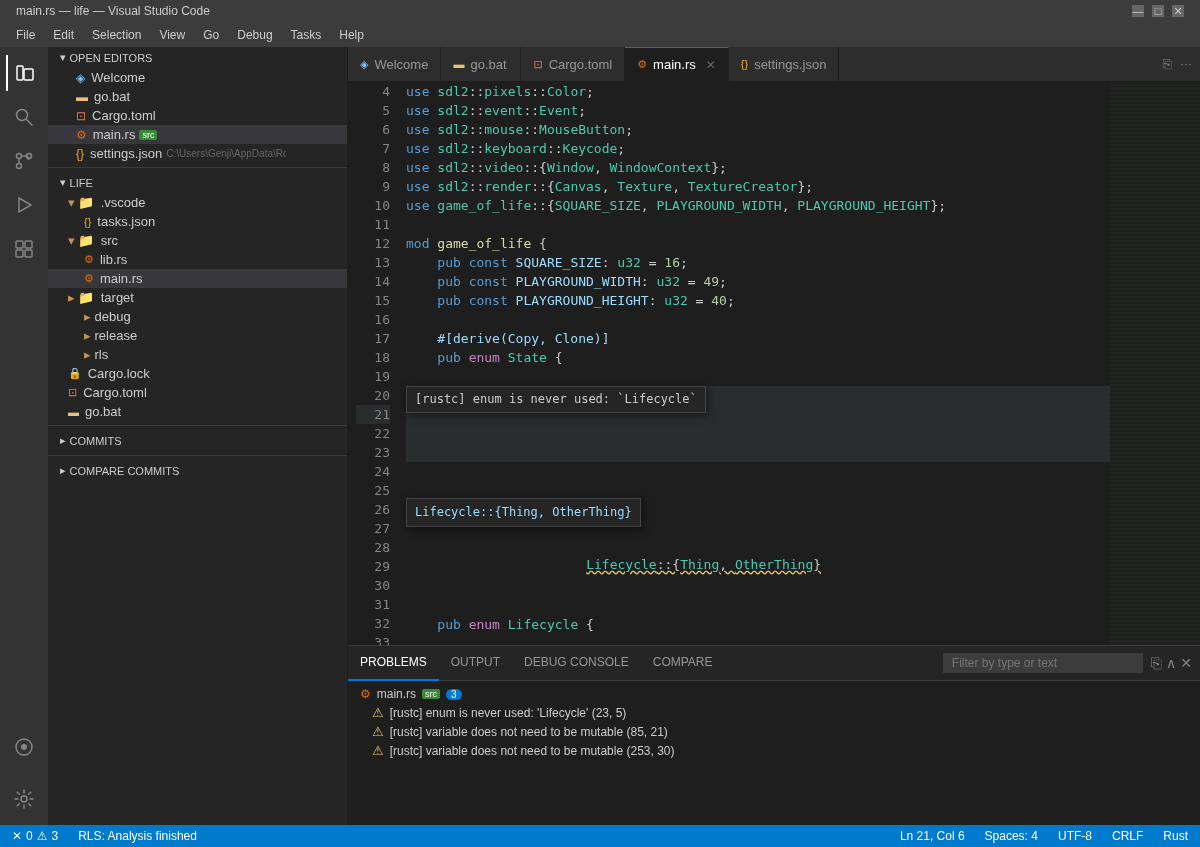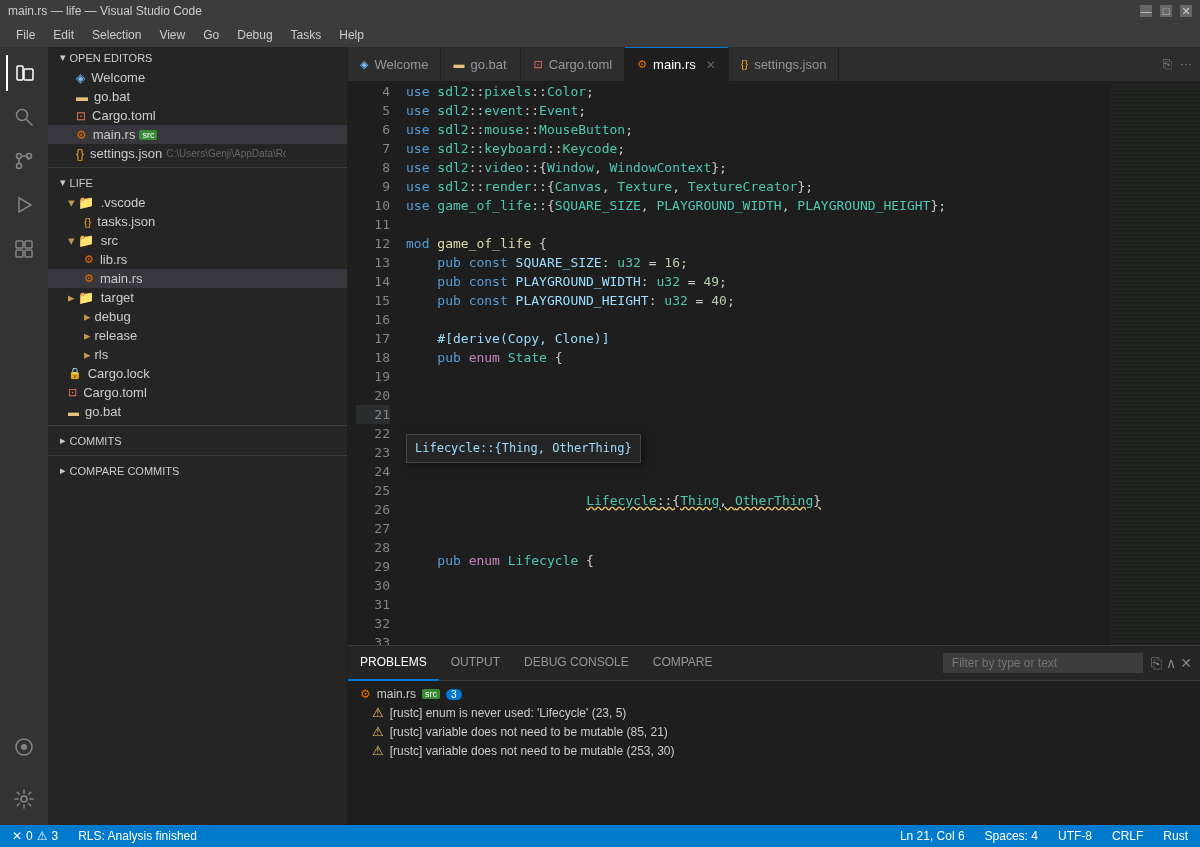--- a/index.html
+++ b/index.html
@@ -1,19 +1,19 @@
 <!DOCTYPE html>
 <html><head>
   <meta charset="utf-8">
   <style>
     * { box-sizing: border-box; margin: 0; padding: 0; }
     body { font-family: 'Segoe UI', sans-serif; font-size: 12px; background: #1e1e1e; color: #cccccc; height: 847px; overflow: hidden; display: flex; flex-direction: column; }
     
     
-    .title-bar { background: #3c3c3c; height: 22px; display: flex; align-items: center; justify-content: space-between; padding: 0 8px; flex-shrink: 0; }
+    .title-bar { background: #3c3c3c; height: 22px; display: flex; align-items: center; justify-content: space-between; padding: 0 16px; flex-shrink: 0; }
     .title-bar-controls { display: flex; gap: 8px; }
     .title-bar-btn { width: 12px; height: 12px; background: #666; border: none; color: #ccc; font-size: 11px; cursor: pointer; display: flex; align-items: center; justify-content: center; }
     
     
     .menu-bar { background: #3c3c3c; height: 25px; display: flex; align-items: center; padding: 0 8px; gap: 2px; flex-shrink: 0; }
     .menu-item { color: #cccccc; font-size: 12px; padding: 2px 8px; cursor: pointer; }
     
     
     .main-layout { display: flex; flex: 1; overflow: hidden; }
     
@@ -373,21 +373,25 @@
             <div class="code-line"><span class="kw">use</span> <span class="ty">game_of_life</span>::{<span class="ty">SQUARE_SIZE</span>, <span class="ty">PLAYGROUND_WIDTH</span>, <span class="ty">PLAYGROUND_HEIGHT</span>};</div>
             <div class="code-line"></div>
             <div class="code-line"><span class="kw">mod</span> <span class="fn">game_of_life</span> {</div>
             <div class="code-line">    <span class="kw">pub</span> <span class="kw">const</span> <span class="var">SQUARE_SIZE</span>: <span class="ty">u32</span> = <span class="num">16</span>;</div>
             <div class="code-line">    <span class="kw">pub</span> <span class="kw">const</span> <span class="var">PLAYGROUND_WIDTH</span>: <span class="ty">u32</span> = <span class="num">49</span>;</div>
             <div class="code-line">    <span class="kw">pub</span> <span class="kw">const</span> <span class="var">PLAYGROUND_HEIGHT</span>: <span class="ty">u32</span> = <span class="num">40</span>;</div>
             <div class="code-line"></div>
             <div class="code-line">    <span class="attr">#[derive(Copy, Clone)]</span></div>
             <div class="code-line">    <span class="kw">pub</span> <span class="kw2">enum</span> <span class="ty">State</span> {</div>
             <div class="code-line"></div>
-            <div class="code-line" style="position:relative;margin-top:48px">
+            <div class="code-line highlighted" style="position:relative">
+              
+              <div class="warning-box" style="position:absolute;top:0;left:0;z-index:10;white-space:nowrap">[rustc] enum is never used: `Lifecycle`</div>
+            </div>
+            <div class="code-line" style="position:relative;margin-top:36px">
               
               <div class="autocomplete-box" style="position:absolute;top:0;left:0;z-index:10;white-space:nowrap">Lifecycle::{Thing, OtherThing}</div>
               <span style="padding-left:8px">        <span class="squiggle"><span class="ty">Lifecycle</span>::{<span class="ty">Thing</span>, <span class="ty">OtherThing</span>}</span></span>
             </div>
             <div class="code-line" style="margin-top:22px">    <span class="kw">pub</span> <span class="kw2">enum</span> <span class="ty">Lifecycle</span> {</div>
 
           </div>
 
           <div class="minimap">
             <div class="minimap-content" style="background: #1e1e1e; overflow: hidden; height: 100%; position: relative;">

